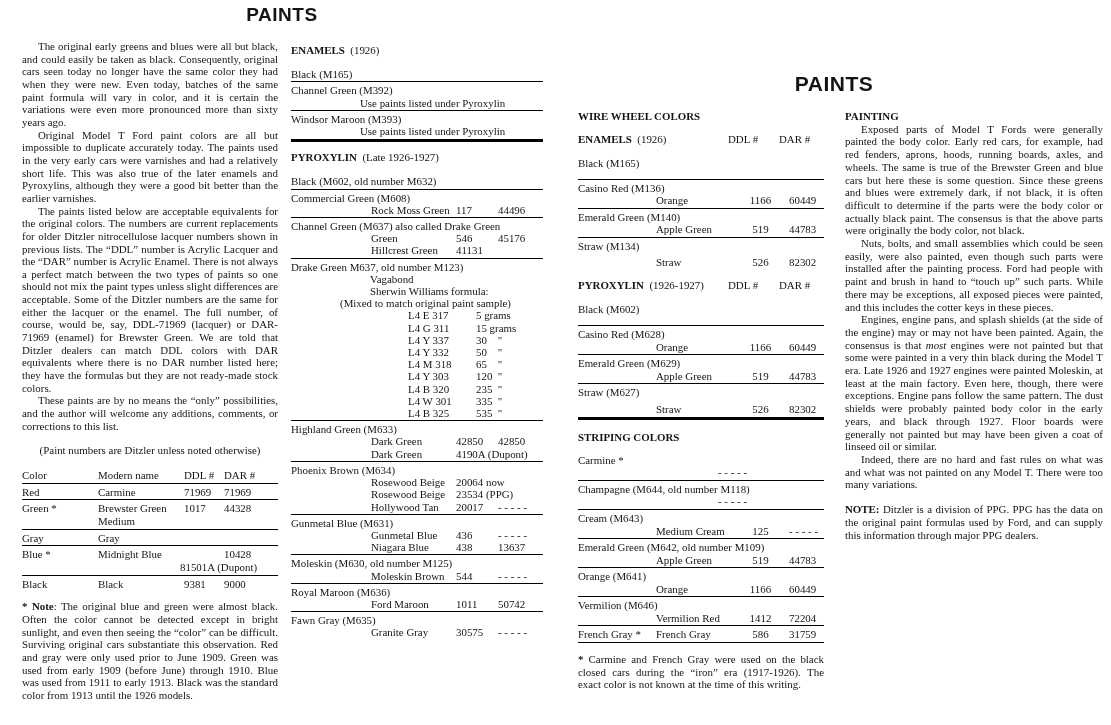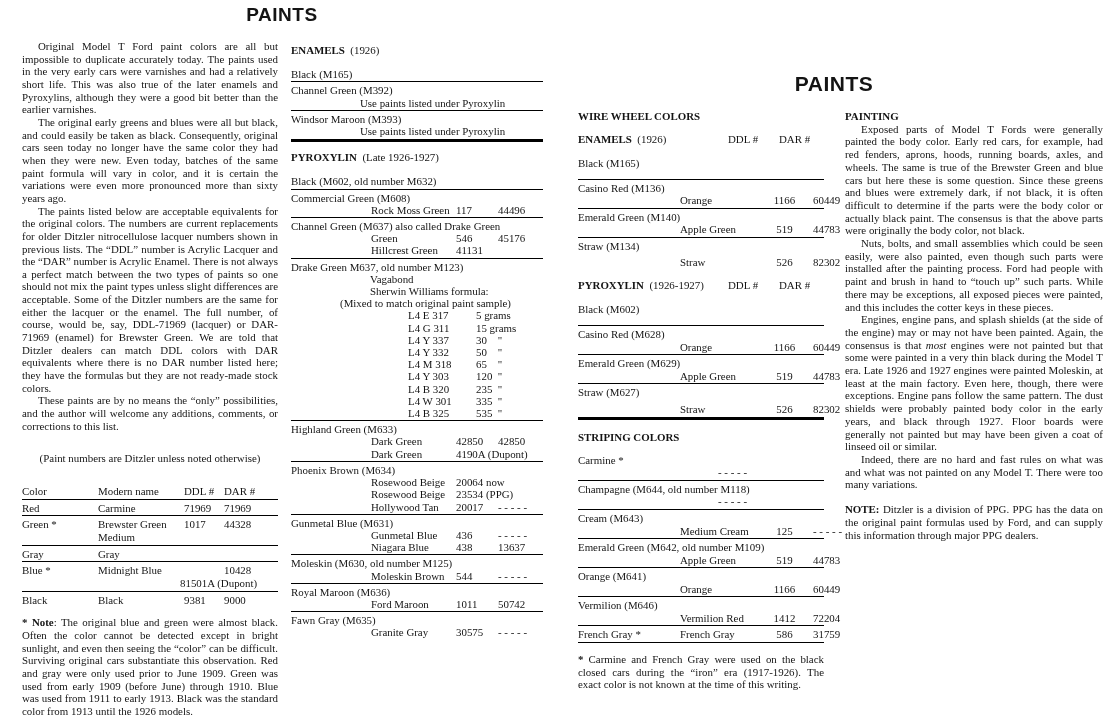--- a/index.html
+++ b/index.html
@@ -14,21 +14,21 @@
   #title-left{left:22px;top:4px;width:520px;font-size:19px;}
   #title-right{left:578px;top:72px;width:512px;font-size:21px;}
   .col{position:absolute;font-size:10.9px;line-height:12.65px;}
   #col1{left:22px;top:40px;width:256px;}
   #col2{left:291px;top:44px;width:252px;line-height:12.2px;}
   #col3{left:578px;top:110px;width:246px;line-height:12.55px;}
   #col4{left:845px;top:110px;width:258px;line-height:12.7px;}
   p.para{margin:0;text-align:justify;text-indent:16px;}
   p.ni{text-indent:0;}
   .ch{font-weight:bold;margin:0;}
-  .cs{text-align:center;margin:12px;}
+  .cs{text-align:center;margin:4px;}
   .rule{border-top:1px solid #000;margin:1px 0 2px;}
   .rule2{border-top:3px solid #000;margin:2px 0 3px;}
   .s4{height:4px;} .s6{height:6px;} .s8{height:8px;} .s10{height:10px;} .s12{height:12px;}
   
   .vrow{display:flex;justify-content:center;}
   .vrow .vc1{flex:0 0 76px;}
   .vrow .vc2{flex:0 0 86px;}
   .vrow .vc3{flex:0 0 40px;}
   .vrow .vc4{flex:1;}
   .vextra{padding-left:158px;}
@@ -45,35 +45,35 @@
   .frow .fsp{flex:0 0 117px;}
   .frow .fcode{flex:0 0 68px;}
   .frow .famt{flex:1;white-space:pre;}
   
   .hrow{position:relative;}
   .hrow .hddl{position:absolute;left:150px;top:0;}
   .hrow .hdar{position:absolute;left:201px;top:0;}
   .wrow{display:flex;}
   .wrow .wsp{flex:0 0 78px;}
   .wrow .wname{flex:0 0 78px;}
-  .wrow .wlbl{flex:0 0 76px;margin-left:24px;}
+  .wrow .wlbl{flex:0 0 76px;}
   .wrow .wv1{flex:0 0 57px;white-space:nowrap;text-align:center;}
   .wrow .wv2{flex:1;white-space:nowrap;}
   .dashline{padding-left:140px;}
   b.sect{font-weight:bold;}
 </style>
 </head>
 <body>
 
 <div class="title" id="title-left">PAINTS</div>
 <div class="title" id="title-right">PAINTS</div>
 
 <div class="col" id="col1">
+  <p class="para">The original early greens and blues were all but black, and could easily be taken as black. Consequently, original cars seen today no longer have the same color they had when they were new. Even today, batches of the same paint formula will vary in color, and it is certain the variations were even more pronounced more than sixty years ago.</p>
   <p class="para">Original Model T Ford paint colors are all but impossible to duplicate accurately today. The paints used in the very early cars were varnishes and had a relatively short life. This was also true of the later enamels and Pyroxylins, although they were a good bit better than the earlier varnishes.</p>
-  <p class="para">The original early greens and blues were all but black, and could easily be taken as black. Consequently, original cars seen today no longer have the same color they had when they were new. Even today, batches of the same paint formula will vary in color, and it is certain the variations were even more pronounced more than sixty years ago.</p>
   <p class="para">The paints listed below are acceptable equivalents for the original colors. The numbers are current replacements for older Ditzler nitrocellulose lacquer numbers shown in previous lists. The “DDL” number is Acrylic Lacquer and the “DAR” number is Acrylic Enamel. There is not always a perfect match between the two types of paints so one should not mix the paint types unless slight differences are acceptable. Some of the Ditzler numbers are the same for either the lacquer or the enamel. The full number, of course, would be, say, DDL-71969 (lacquer) or DAR-71969 (enamel) for Brewster Green. We are told that Ditzler dealers can match DDL colors with DAR equivalents where there is no DAR number listed here; they have the formulas but they are not ready-made stock colors.</p>
   <p class="para">These paints are by no means the “only” possibilities, and the author will welcome any additions, comments, or corrections to this list.</p>
   <div class="s8"></div>
   <p class="cs">(Paint numbers are Ditzler unless noted otherwise)</p>
   <div class="s8"></div>
   <div class="vrow">
     <span class="vc1">Color</span>
     <span class="vc2">Modern name</span>
     <span class="vc3">DDL #</span>
     <span class="vc4">DAR #</span>

